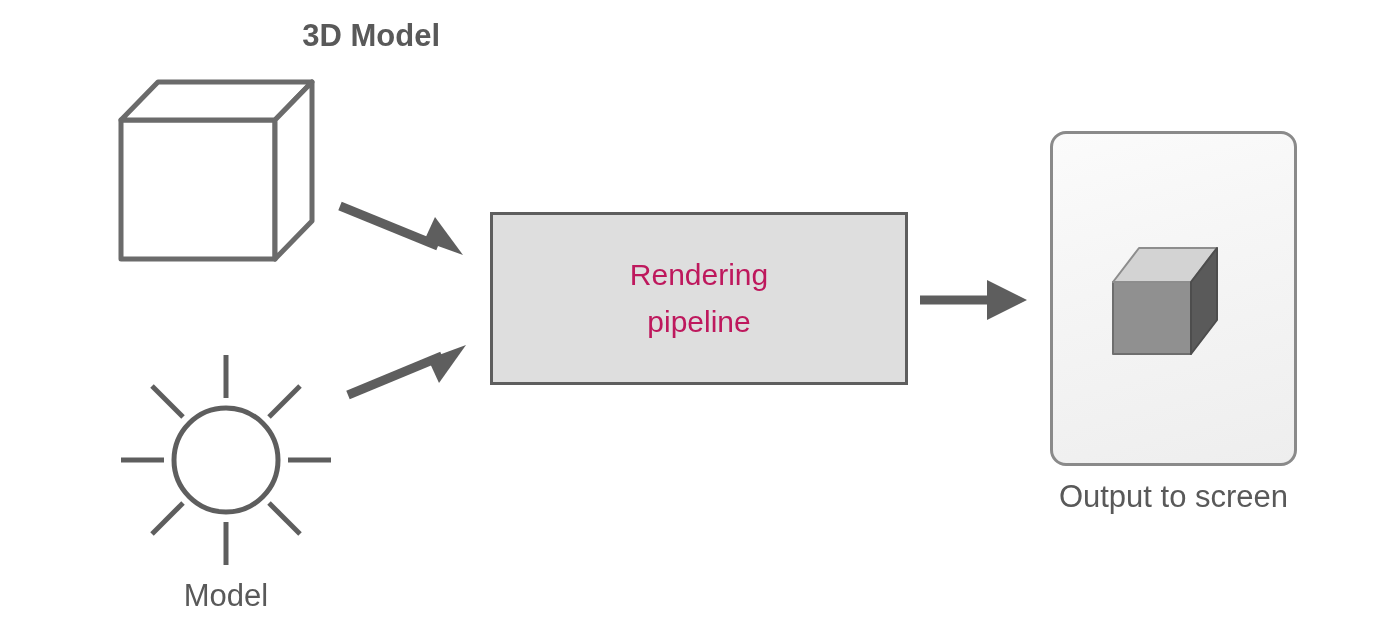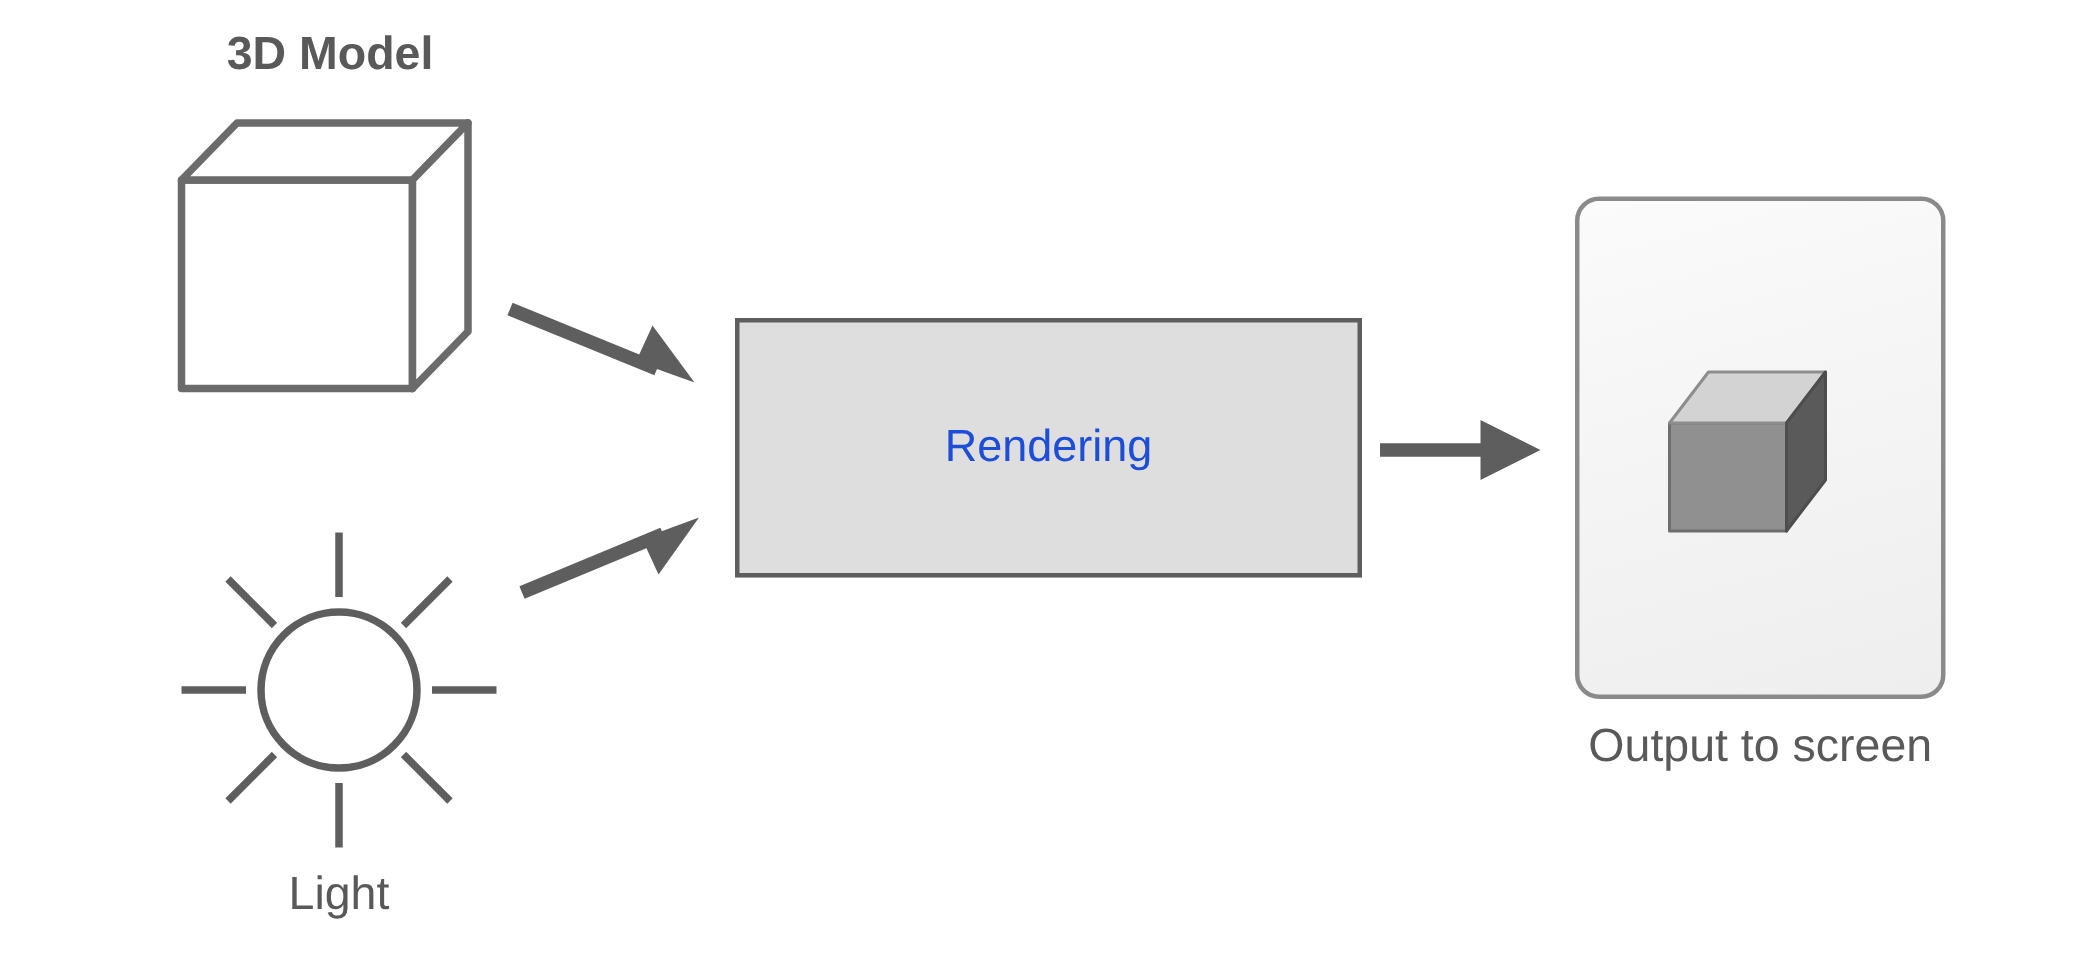--- a/index.html
+++ b/index.html
@@ -23,21 +23,21 @@
   
   .label {
     position: absolute;
     color: #595959;
     white-space: nowrap;
     line-height: 1;
   }
   #model-label {
     left: 0; top: 20px;
     width: 440px;
-    text-align: center;
+    text-align: right;
     font-size: 31px;
     font-weight: bold;
   }
   #light-label {
     left: 106px; top: 580px;
     width: 240px;
     text-align: center;
     font-size: 31px;
     font-weight: normal;
   }
@@ -70,21 +70,21 @@
     width: 418px; height: 173px;
     box-sizing: border-box;
     background: #dedede;
     border: 3px solid #5e5e5e;
     display: flex;
     flex-direction: column;
     align-items: center;
     justify-content: center;
   }
   #pipeline-box .ptext {
-    color: #1d4ed8;
+    color: #be185d;
     font-size: 30px;
     line-height: 1.55;
     text-align: center;
   }
 
   
   #output-screen {
     position: absolute;
     left: 1050px; top: 131px;
     width: 247px; height: 335px;
@@ -133,34 +133,35 @@
       <line x1="120" y1="182" x2="120" y2="225"></line>
       <line x1="15" y1="120" x2="58" y2="120"></line>
       <line x1="182" y1="120" x2="225" y2="120"></line>
       <line x1="46" y1="46" x2="77" y2="77"></line>
       <line x1="163" y1="163" x2="194" y2="194"></line>
       <line x1="194" y1="46" x2="163" y2="77"></line>
       <line x1="77" y1="163" x2="46" y2="194"></line>
     </g>
   </svg>
 
-  <div class="label" id="light-label">Light</div>
+  <div class="label" id="light-label">Model</div>
 
   <svg class="arrow-svg" id="arrow-model" viewBox="0 0 160 95">
     <line x1="20" y1="21" x2="118" y2="61" stroke="#5e5e5e" stroke-width="9"></line>
     <path d="M143,70 L104,56 L115,32 Z" fill="#5e5e5e"></path>
   </svg>
 
   <svg class="arrow-svg" id="arrow-light" viewBox="0 0 160 95">
     <line x1="18" y1="70" x2="112" y2="31" stroke="#5e5e5e" stroke-width="9"></line>
     <path d="M136,20 L98,34 L109,58 Z" fill="#5e5e5e"></path>
   </svg>
 
   <div id="pipeline-box">
     <div class="ptext">Rendering</div>
+    <div class="ptext">pipeline</div>
   </div>
 
   <svg class="arrow-svg" id="arrow-out" viewBox="0 0 125 50">
     <line x1="5" y1="25" x2="80" y2="25" stroke="#5e5e5e" stroke-width="9"></line>
     <path d="M112,25 L72,5 L72,45 Z" fill="#5e5e5e"></path>
   </svg>
 
   <div id="output-screen">
     <svg id="solid-cube" viewBox="0 0 130 122">
 

